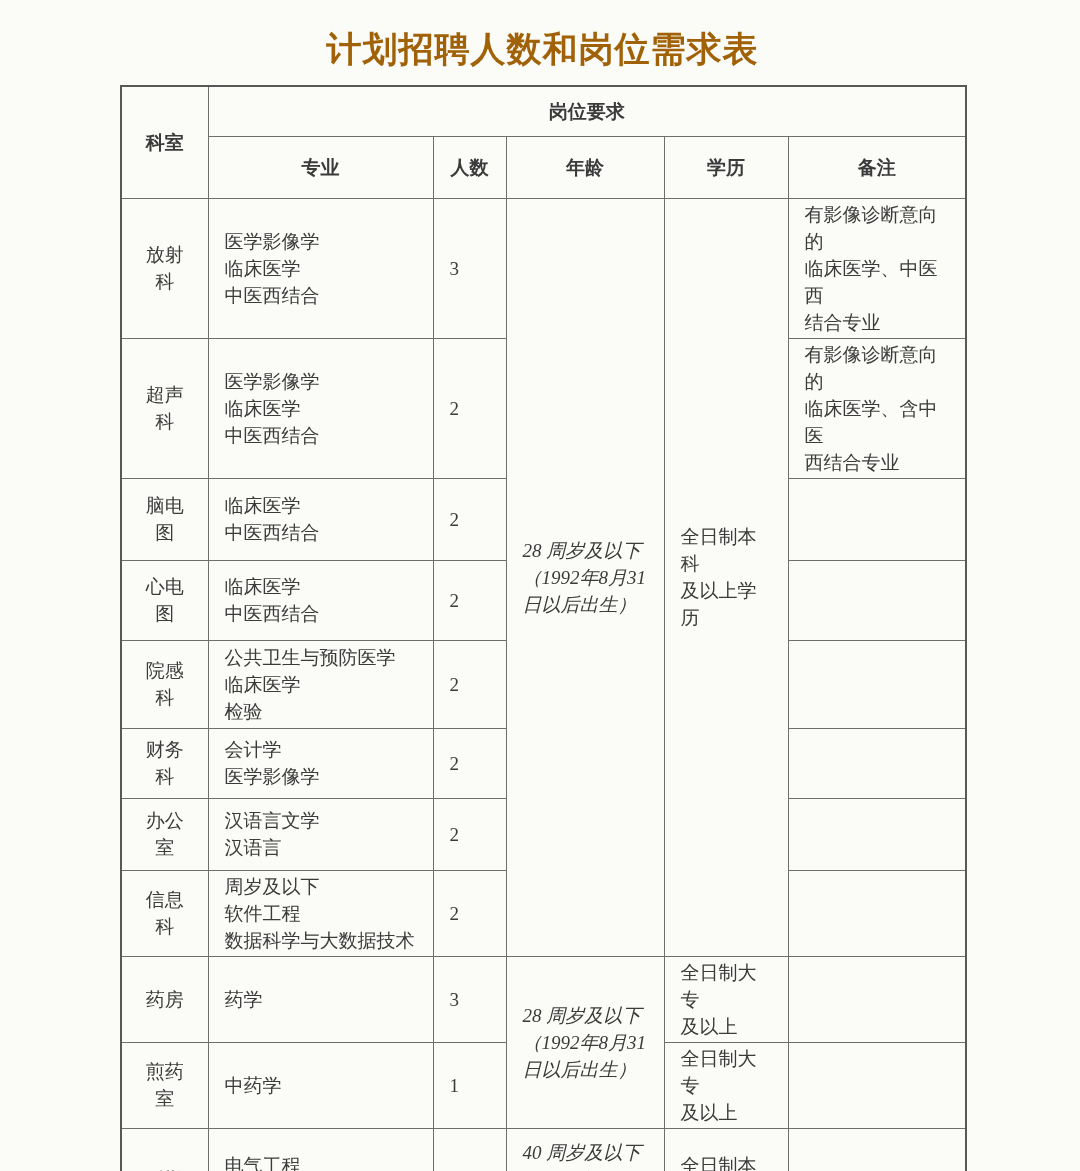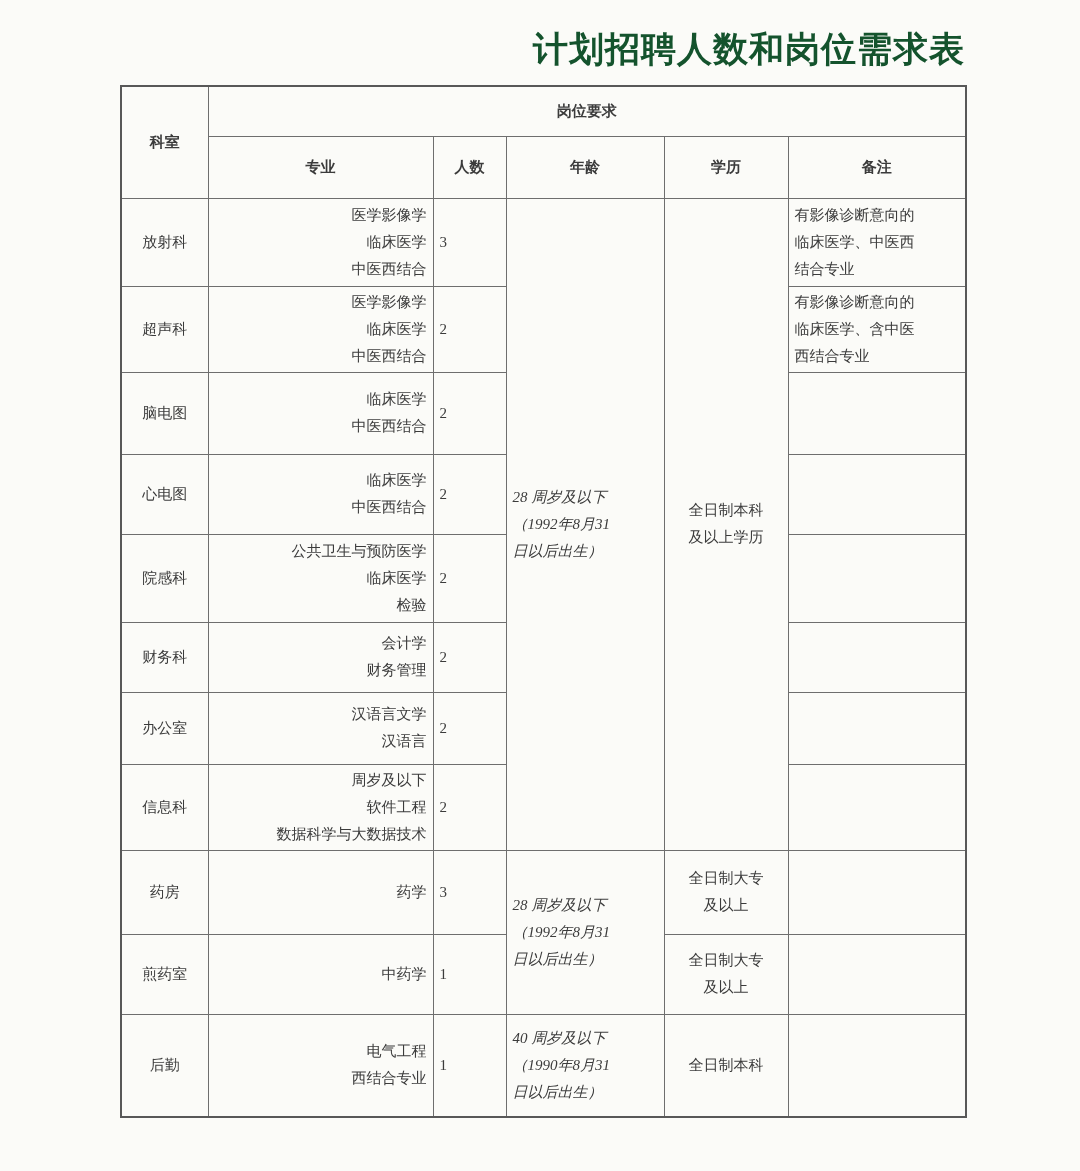--- a/index.html
+++ b/index.html
@@ -14,77 +14,77 @@
     width: 1080px;
     height: 1171px;
     background: #fbfbf8;
     overflow: hidden;
   }
   .page-title {
     position: absolute;
     top: 26px;
     left: 120px;
     width: 845px;
-    text-align: right;
+    text-align: center;
     font-size: 35px;
     font-weight: bold;
-    color: #14532d;
+    color: #a16207;
     letter-spacing: 1px;
   }
   .table-wrap {
     position: absolute;
     top: 85px;
     left: 120px;
   }
   table.recruitment {
     border-collapse: collapse;
     table-layout: fixed;
     width: 845px;
     border: 2px solid #585858;
   }
   table.recruitment td {
     border: 1px solid #6e6e6e;
     vertical-align: middle;
-    font-size: 15px;
+    font-size: 19px;
     line-height: 27px;
     color: #3b3b3b;
-    padding: 2px 6px;
+    padding: 2px 16px;
     overflow: hidden;
   }
   td.th {
     text-align: center;
     font-weight: bold;
     font-size: 19px;
     color: #333333;
     padding: 2px 2px;
   }
   td.dept {
     text-align: center;
     padding: 2px 2px;
   }
   td.majors {
-    text-align: right;
+    text-align: left;
     padding-left: 12px;
     white-space: pre-line;
   }
   td.count {
     text-align: left;
     padding-left: 14px;
     font-size: 18px;
     font-family: "Liberation Serif", "DejaVu Serif", serif;
   }
   td.age {
     text-align: left;
     padding-left: 10px;
     white-space: pre-line;
     line-height: 30px;
     font-style: italic;
   }
   td.edu {
-    text-align: center;
+    text-align: left;
     padding-left: 10px;
     white-space: pre-line;
     line-height: 30px;
   }
   td.remark {
     text-align: left;
     padding: 4px 8px;
     white-space: pre-line;
     line-height: 28px;
     margin-left: 46px;
@@ -169,21 +169,21 @@
         <td class="majors">公共卫生与预防医学
 临床医学
 检验</td>
         <td class="count">2</td>
         <td class="remark"></td>
       </tr>
 
       <tr style="height:70px">
         <td class="dept">财务科</td>
         <td class="majors">会计学
-财务管理</td>
+医学影像学</td>
         <td class="count">2</td>
         <td class="remark"></td>
       </tr>
 
       <tr style="height:72px">
         <td class="dept">办公室</td>
         <td class="majors">汉语言文学
 汉语言</td>
         <td class="count">2</td>
         <td class="remark"></td>

